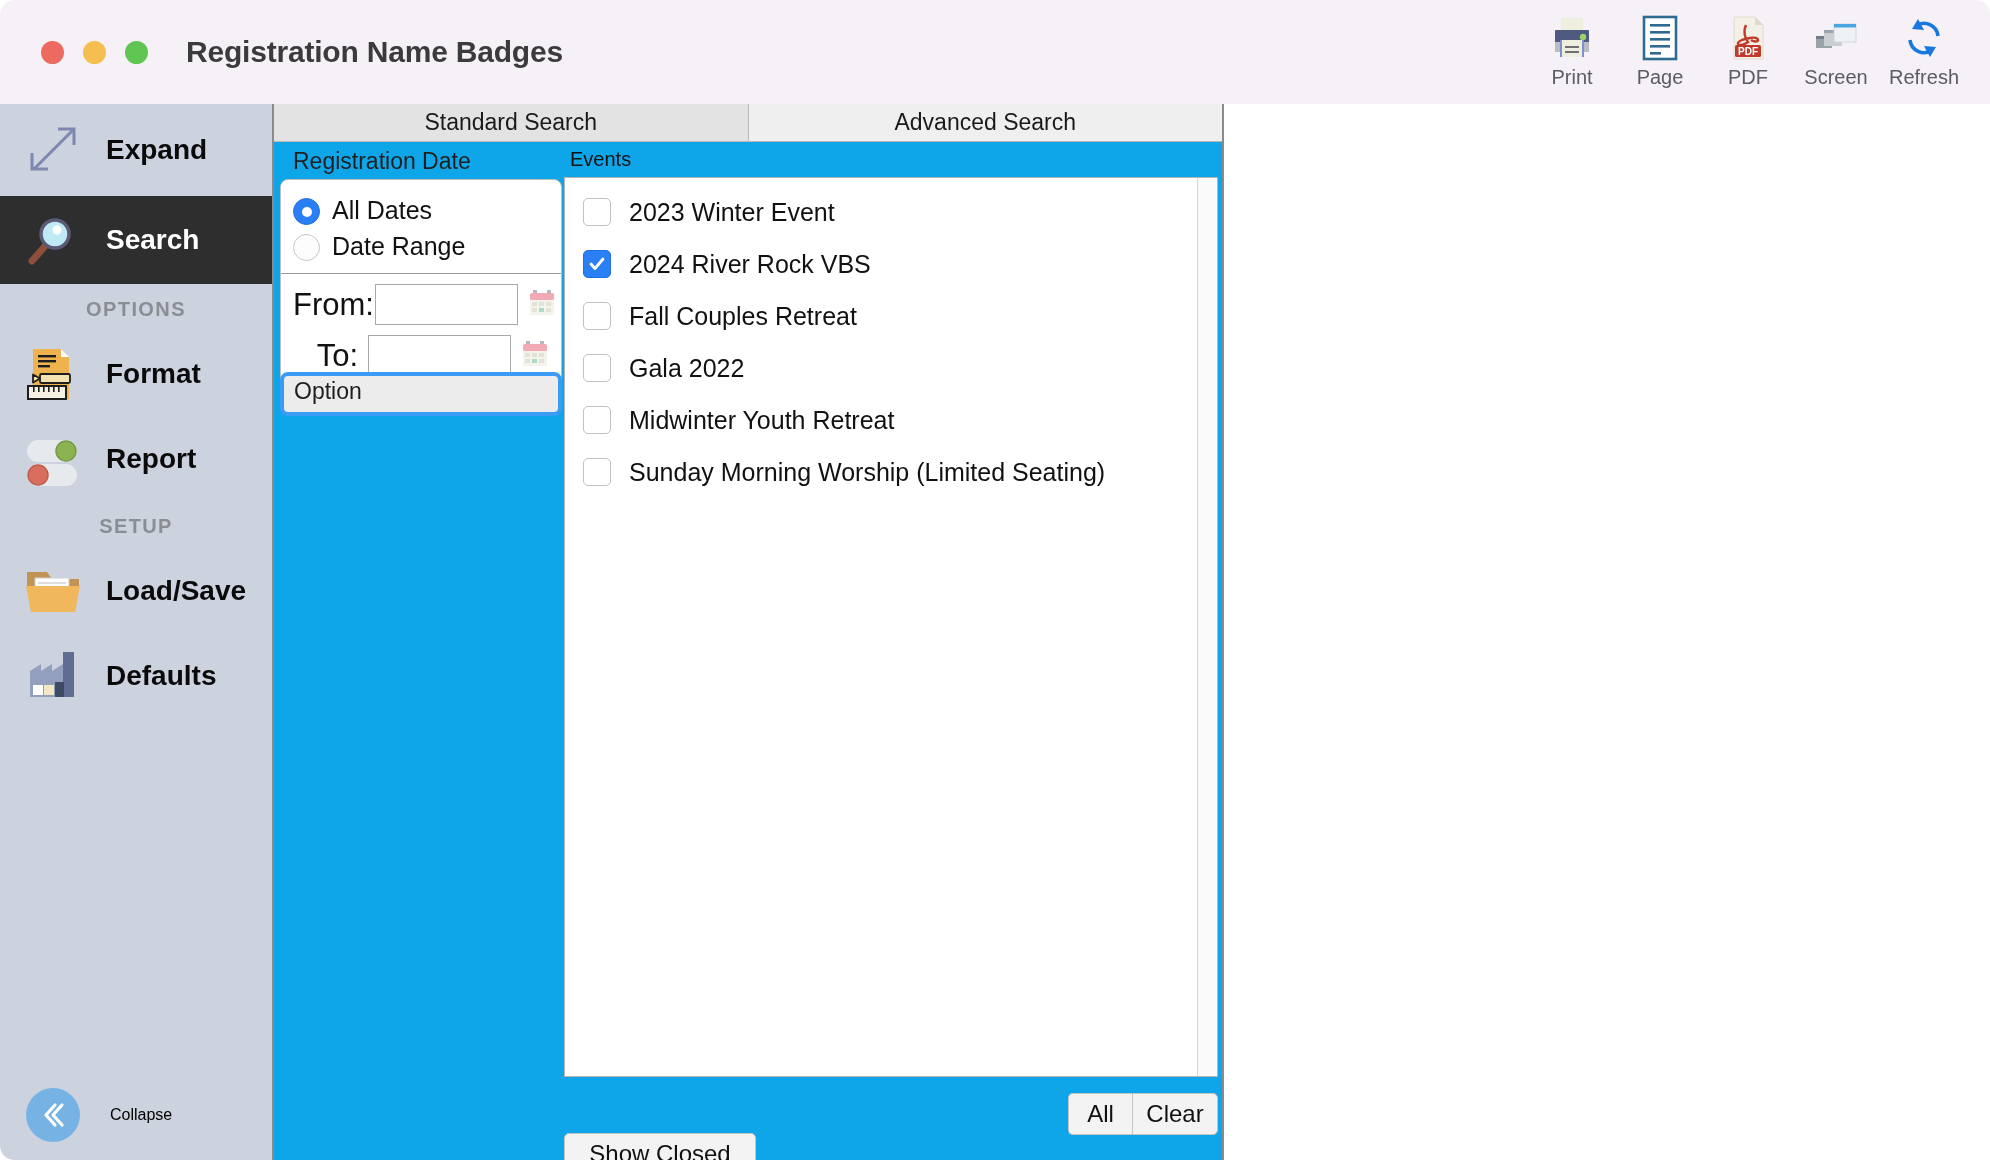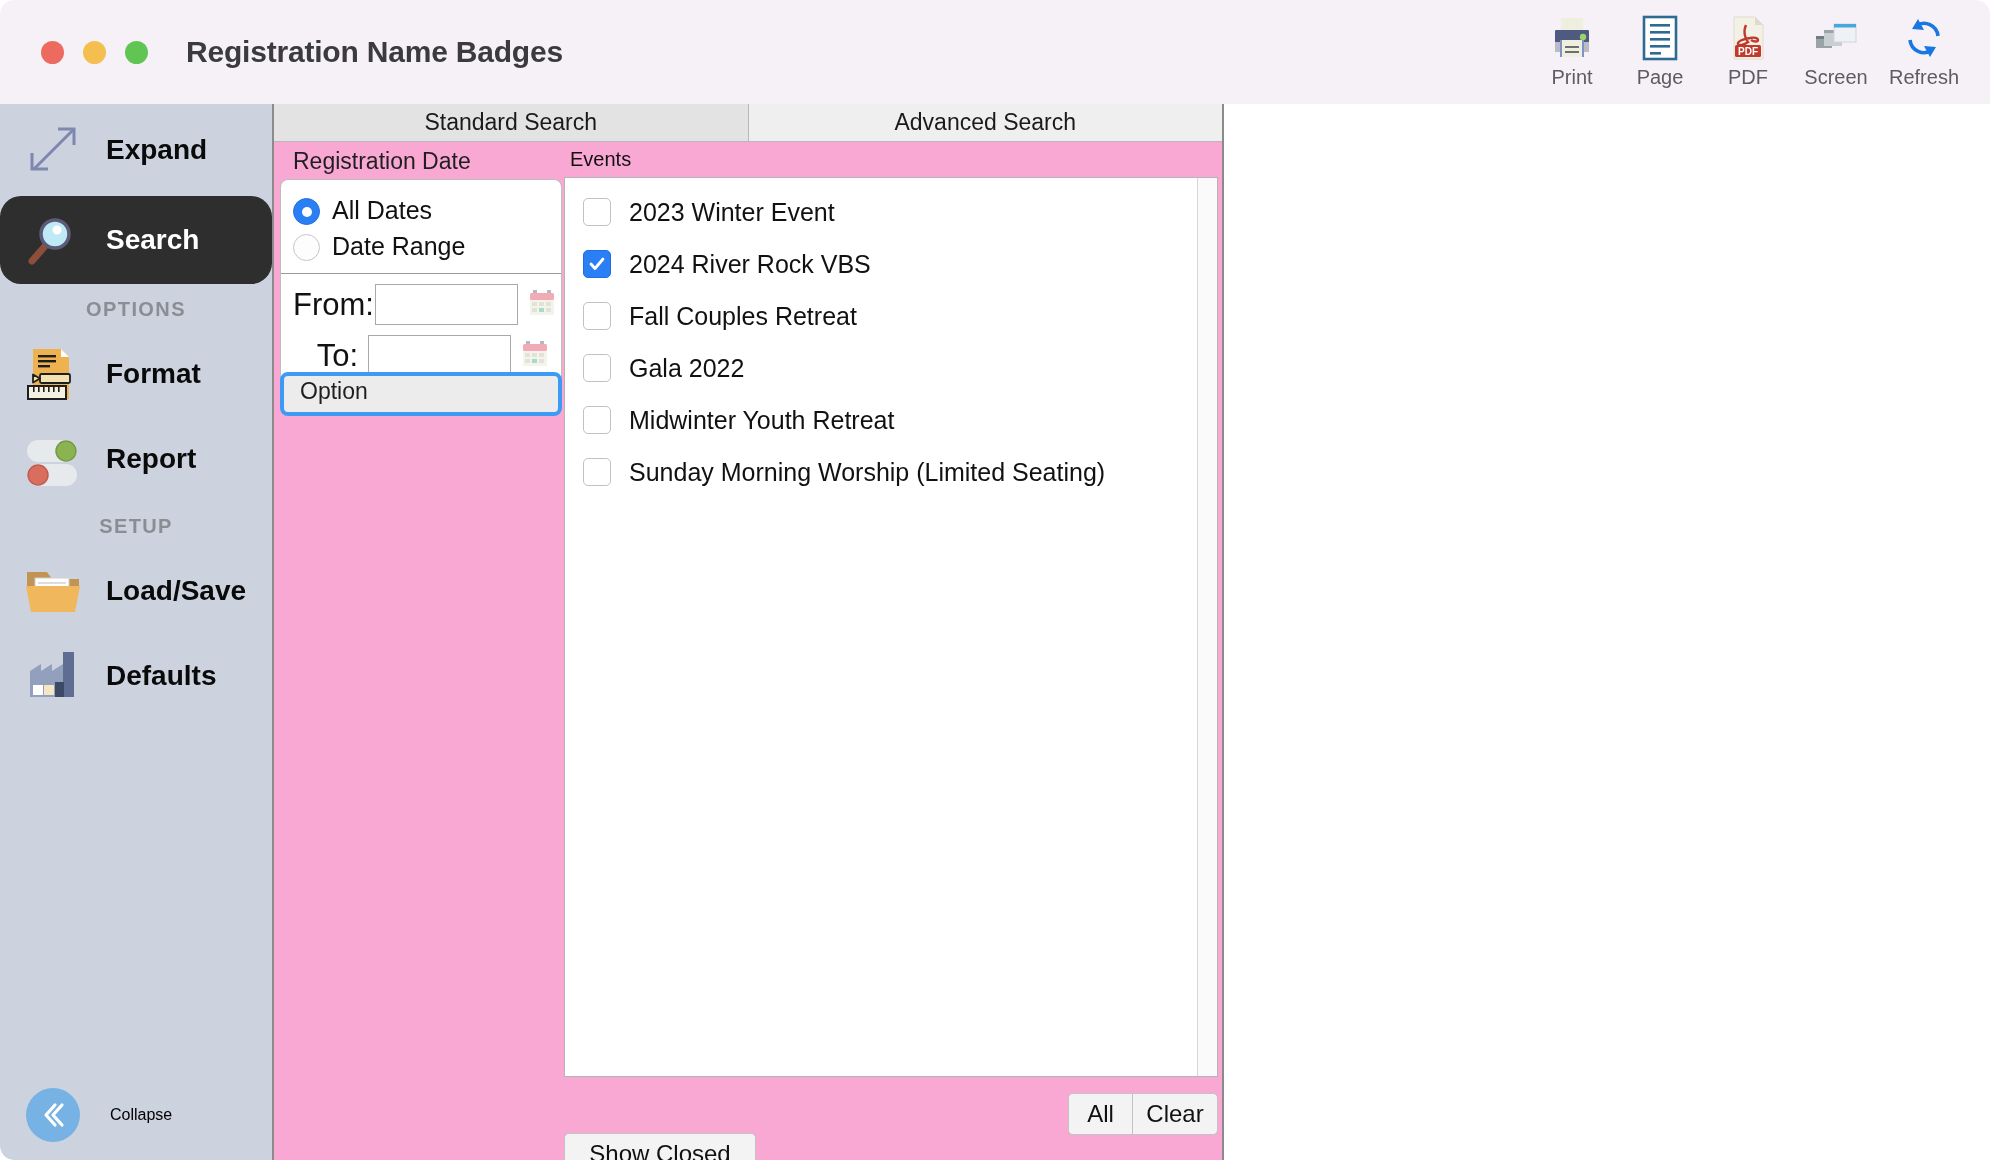--- a/index.html
+++ b/index.html
@@ -100,21 +100,21 @@
   .tabs { display: flex; height: 38px; border-bottom: 1px solid #b8b8b8; }
   .tab {
     flex: 1;
     display: flex; align-items: center; justify-content: center;
     font-size: 23px; color: #1a1a1a;
     background: #e3e3e3;
     border-right: 1px solid #b8b8b8;
   }
   .tab.inactive { background: #efefef; border-right: none; }
 
-  .content { position: relative; width: 100%; height: 1018px; background: #f9a8d4; padding-left: 36px; }
+  .content { position: relative; width: 100%; height: 1018px; background: #0ea5e9; padding-left: 36px; }
 
   
   .group-label {
     font-size: 23px; color: #1f1f1f;
   }
   .group-box {
     background: #ffffff;
     border: 1px solid #bdbdbd;
     border-radius: 8px;
   }
@@ -275,21 +275,21 @@
       <div class="ico">
         <svg width="58" height="58" viewBox="0 0 58 58">
           <line x1="50" y1="8" x2="10" y2="48" stroke="#7e87b0" stroke-width="3"></line>
           <polyline points="34,8 50,8 50,24" fill="none" stroke="#7e87b0" stroke-width="3"></polyline>
           <polyline points="24,48 8,48 8,32" fill="none" stroke="#7e87b0" stroke-width="3"></polyline>
         </svg>
       </div>
       <div class="lbl">Expand</div>
     </div>
 
-    <div class="side-row active" style="height:88px;border-radius:21px;">
+    <div class="side-row active" style="height:88px;">
       <div class="ico">
         <svg width="58" height="58" viewBox="0 0 58 58">
           <line x1="22" y1="34" x2="8" y2="50" stroke="#8d4f3a" stroke-width="7" stroke-linecap="round"></line>
           <circle cx="31" cy="23" r="14" fill="#bfe9f5" stroke="#5b5b77" stroke-width="3.5"></circle>
           <circle cx="33" cy="19" r="4.5" fill="#ffffff"></circle>
         </svg>
       </div>
       <div class="lbl">Search</div>
     </div>
 
@@ -437,21 +437,21 @@
                   <rect x="18" y="20" width="5" height="4"></rect>
                 </g>
                 <rect x="11" y="20" width="5" height="4" fill="#a9dcc8"></rect>
               </svg>
             </span>
           </div>
         </div>
       </div>
 
       <div style="position:absolute; left:6px; top:230px; width:282px; border:4px solid #3d9bf5; border-radius:8px; background:#ececec; padding:2px 6px 7px 6px;">
-        <div class="group-label" style="margin-left:10px;">Option</div>
+        <div class="group-label" style="margin-left:4px;">Option</div>
       </div>
 
       <div style="position:absolute; left:290px; top:6px; width:654px;">
         <div class="events-label" style="margin-left:6px;">Events</div>
         <div class="events-box" style="margin-top:6px; height:900px;">
 
           <div class="ev-row" style="margin-top:12px;">
             <span class="checkbox"></span>
             <span class="ev-name">2023 Winter Event</span>
           </div>

